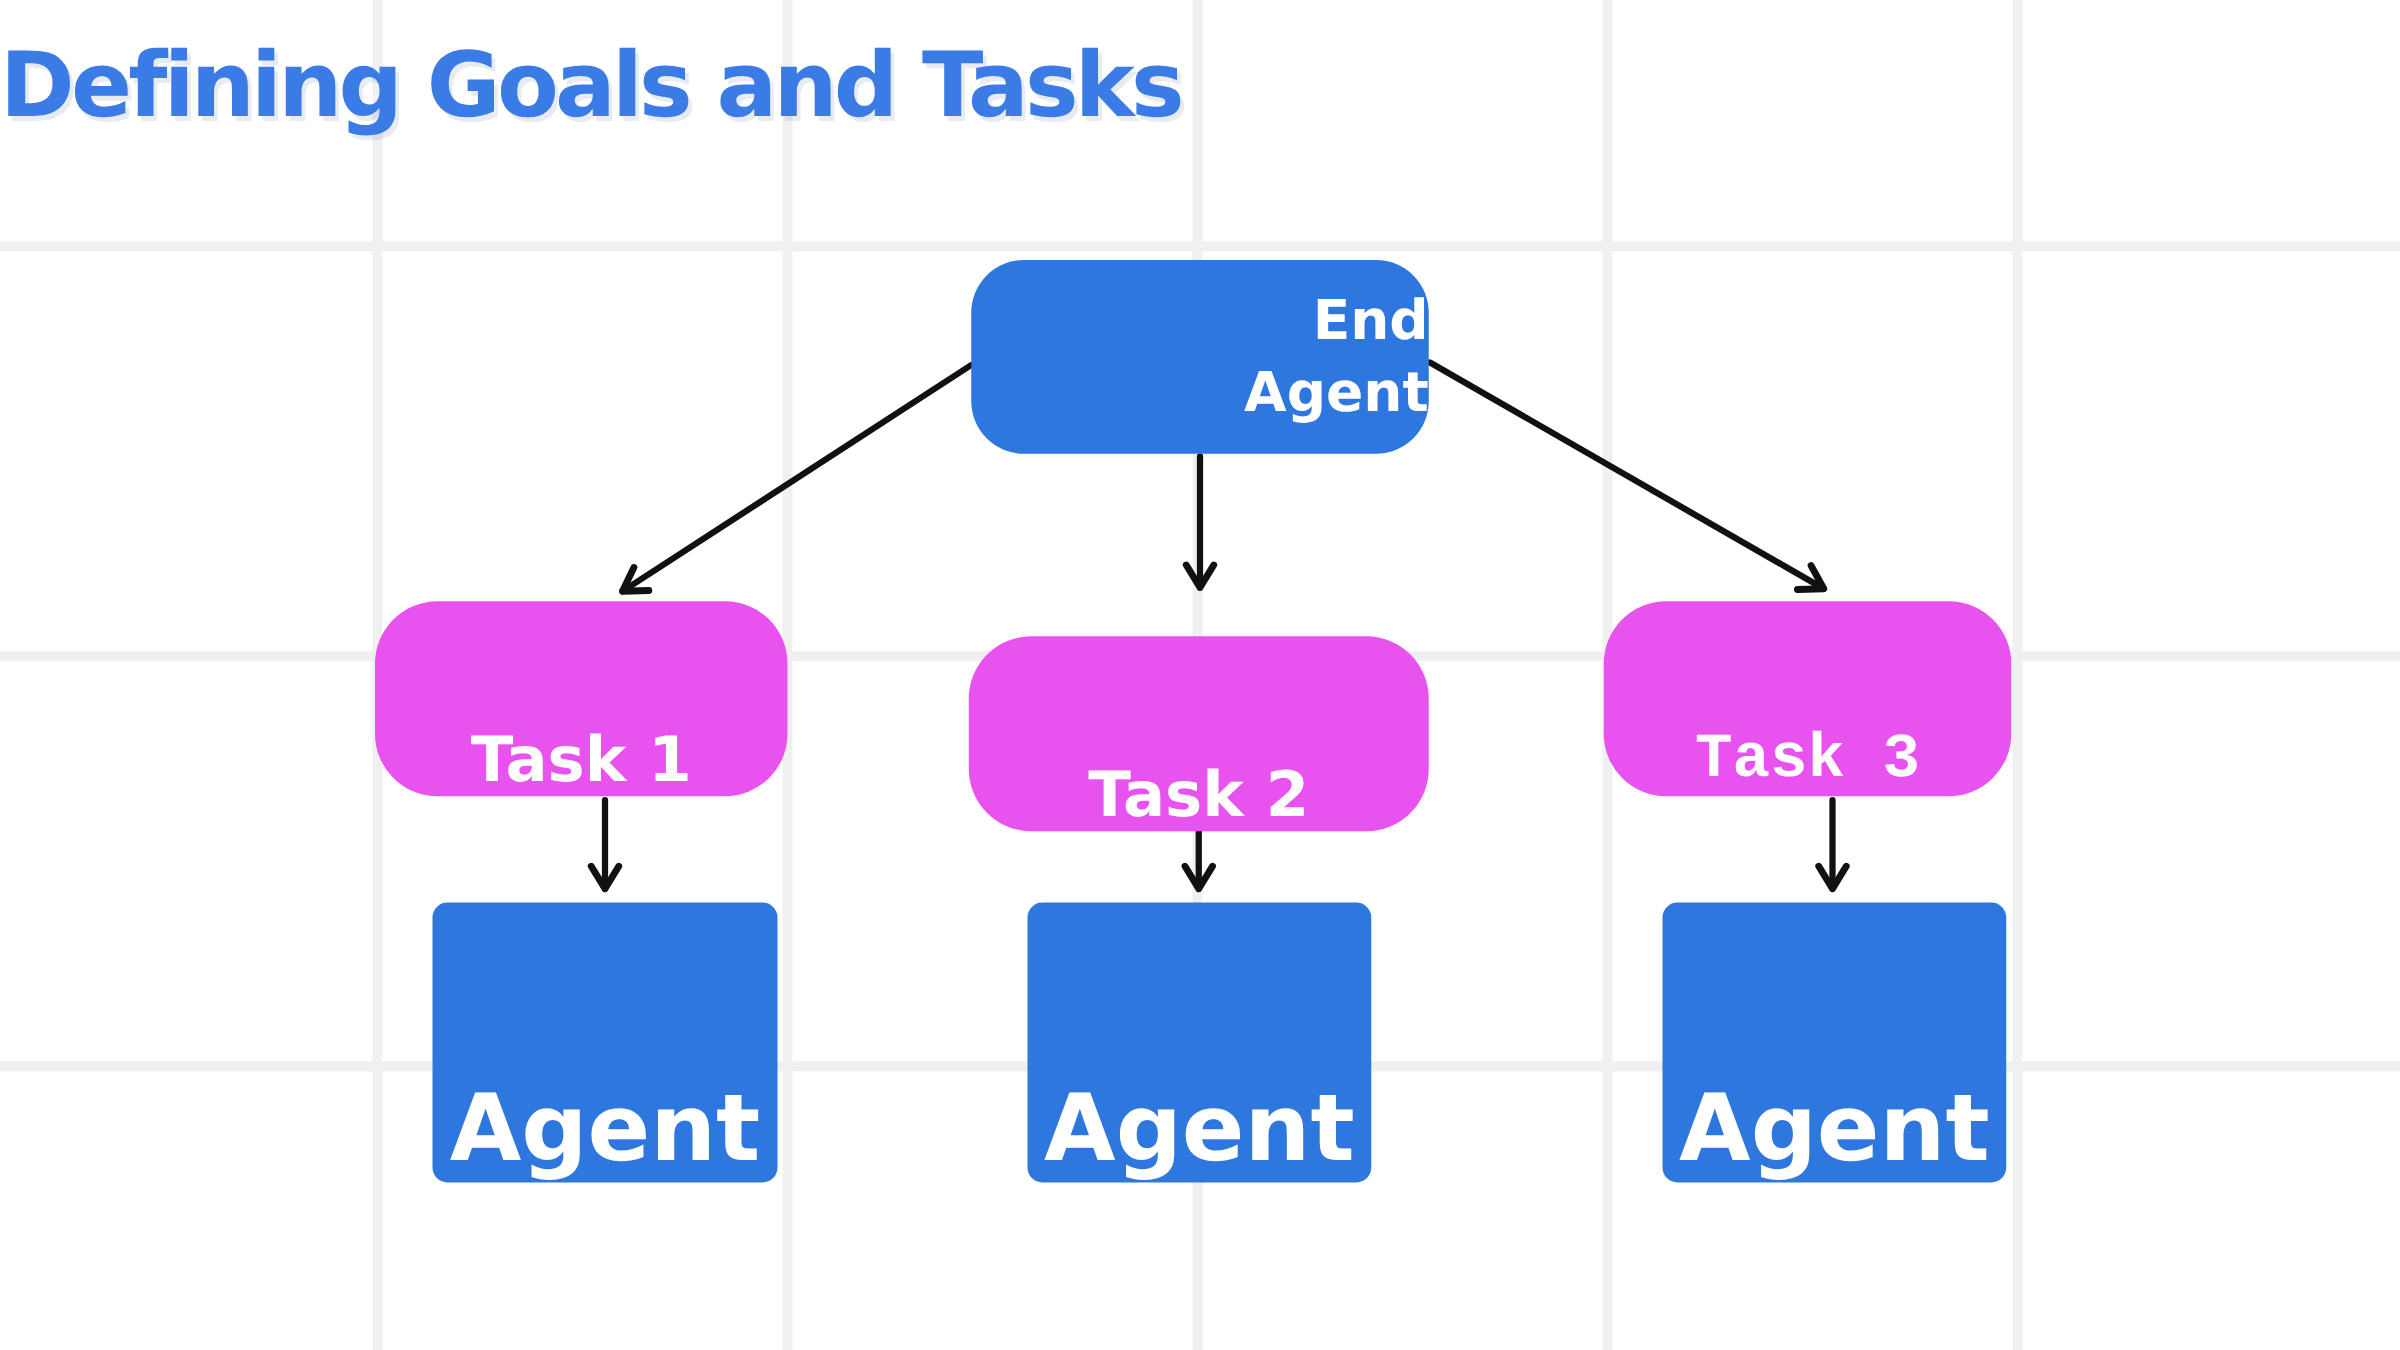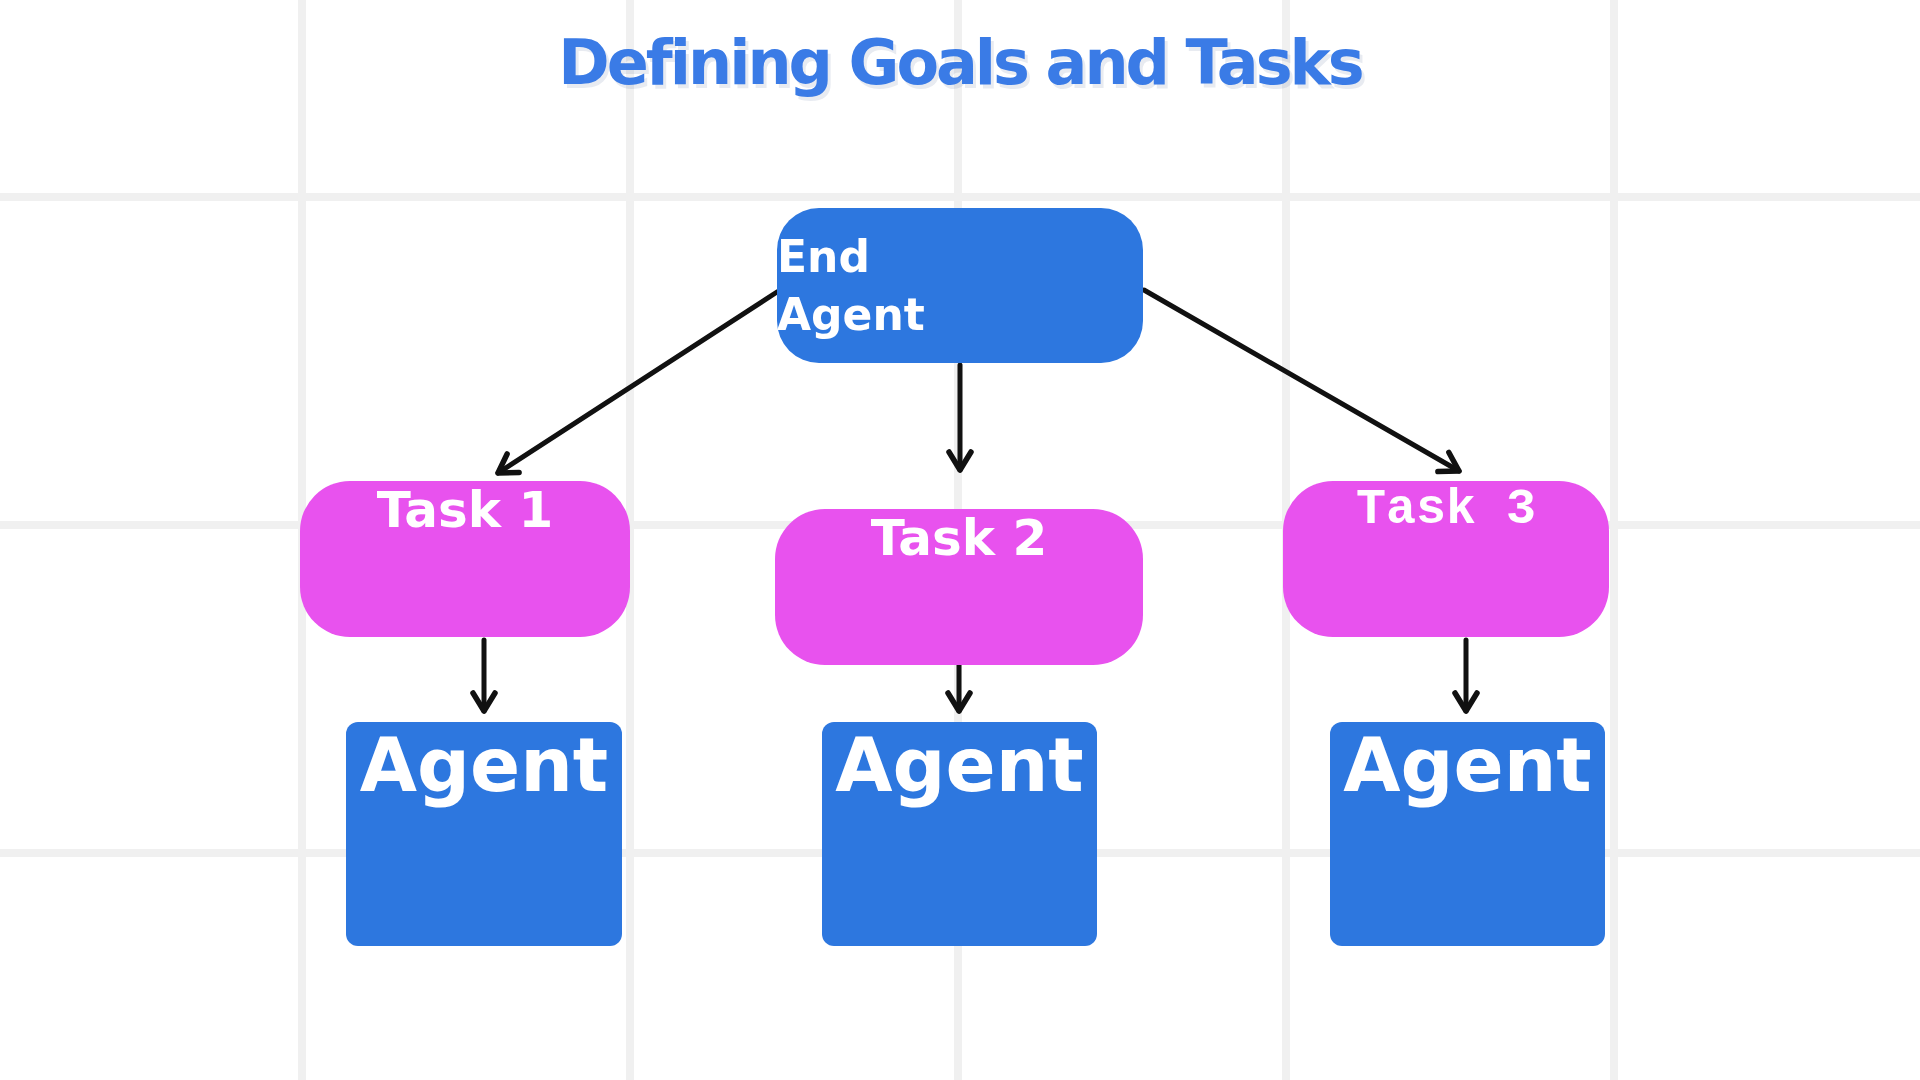--- a/index.html
+++ b/index.html
@@ -15,33 +15,32 @@
       linear-gradient(to bottom, transparent 0px, transparent 320px, #f0f0f0 320px, #f0f0f0 328px);
     background-size: 328px 100%, 100% 328px;
     background-position: -22px 0px, 0px -127px;
     background-repeat: repeat, repeat;
     font-family: "DejaVu Sans", "Liberation Sans", sans-serif;
   }
 
   .title {
     position: absolute;
     left: 0; right: 0; top: 26px;
-    text-align: center;
-    font-size: 62px;
+    font-size: 72px;
     font-weight: bold;
     letter-spacing: -3px;
     color: #3a7be6;
     text-shadow: 3px 4px 0 rgba(30, 60, 120, 0.10);
     white-space: nowrap;
   }
 
   .node {
     position: absolute;
     display: flex;
-    align-items: flex-start;
+    align-items: flex-end;
     justify-content: center;
     color: #ffffff;
     font-weight: bold;
     text-align: center;
     white-space: nowrap;
   }
 
   .node.root {
     left: 777px; top: 208px; width: 366px; height: 155px;
     background: #2d77df;

